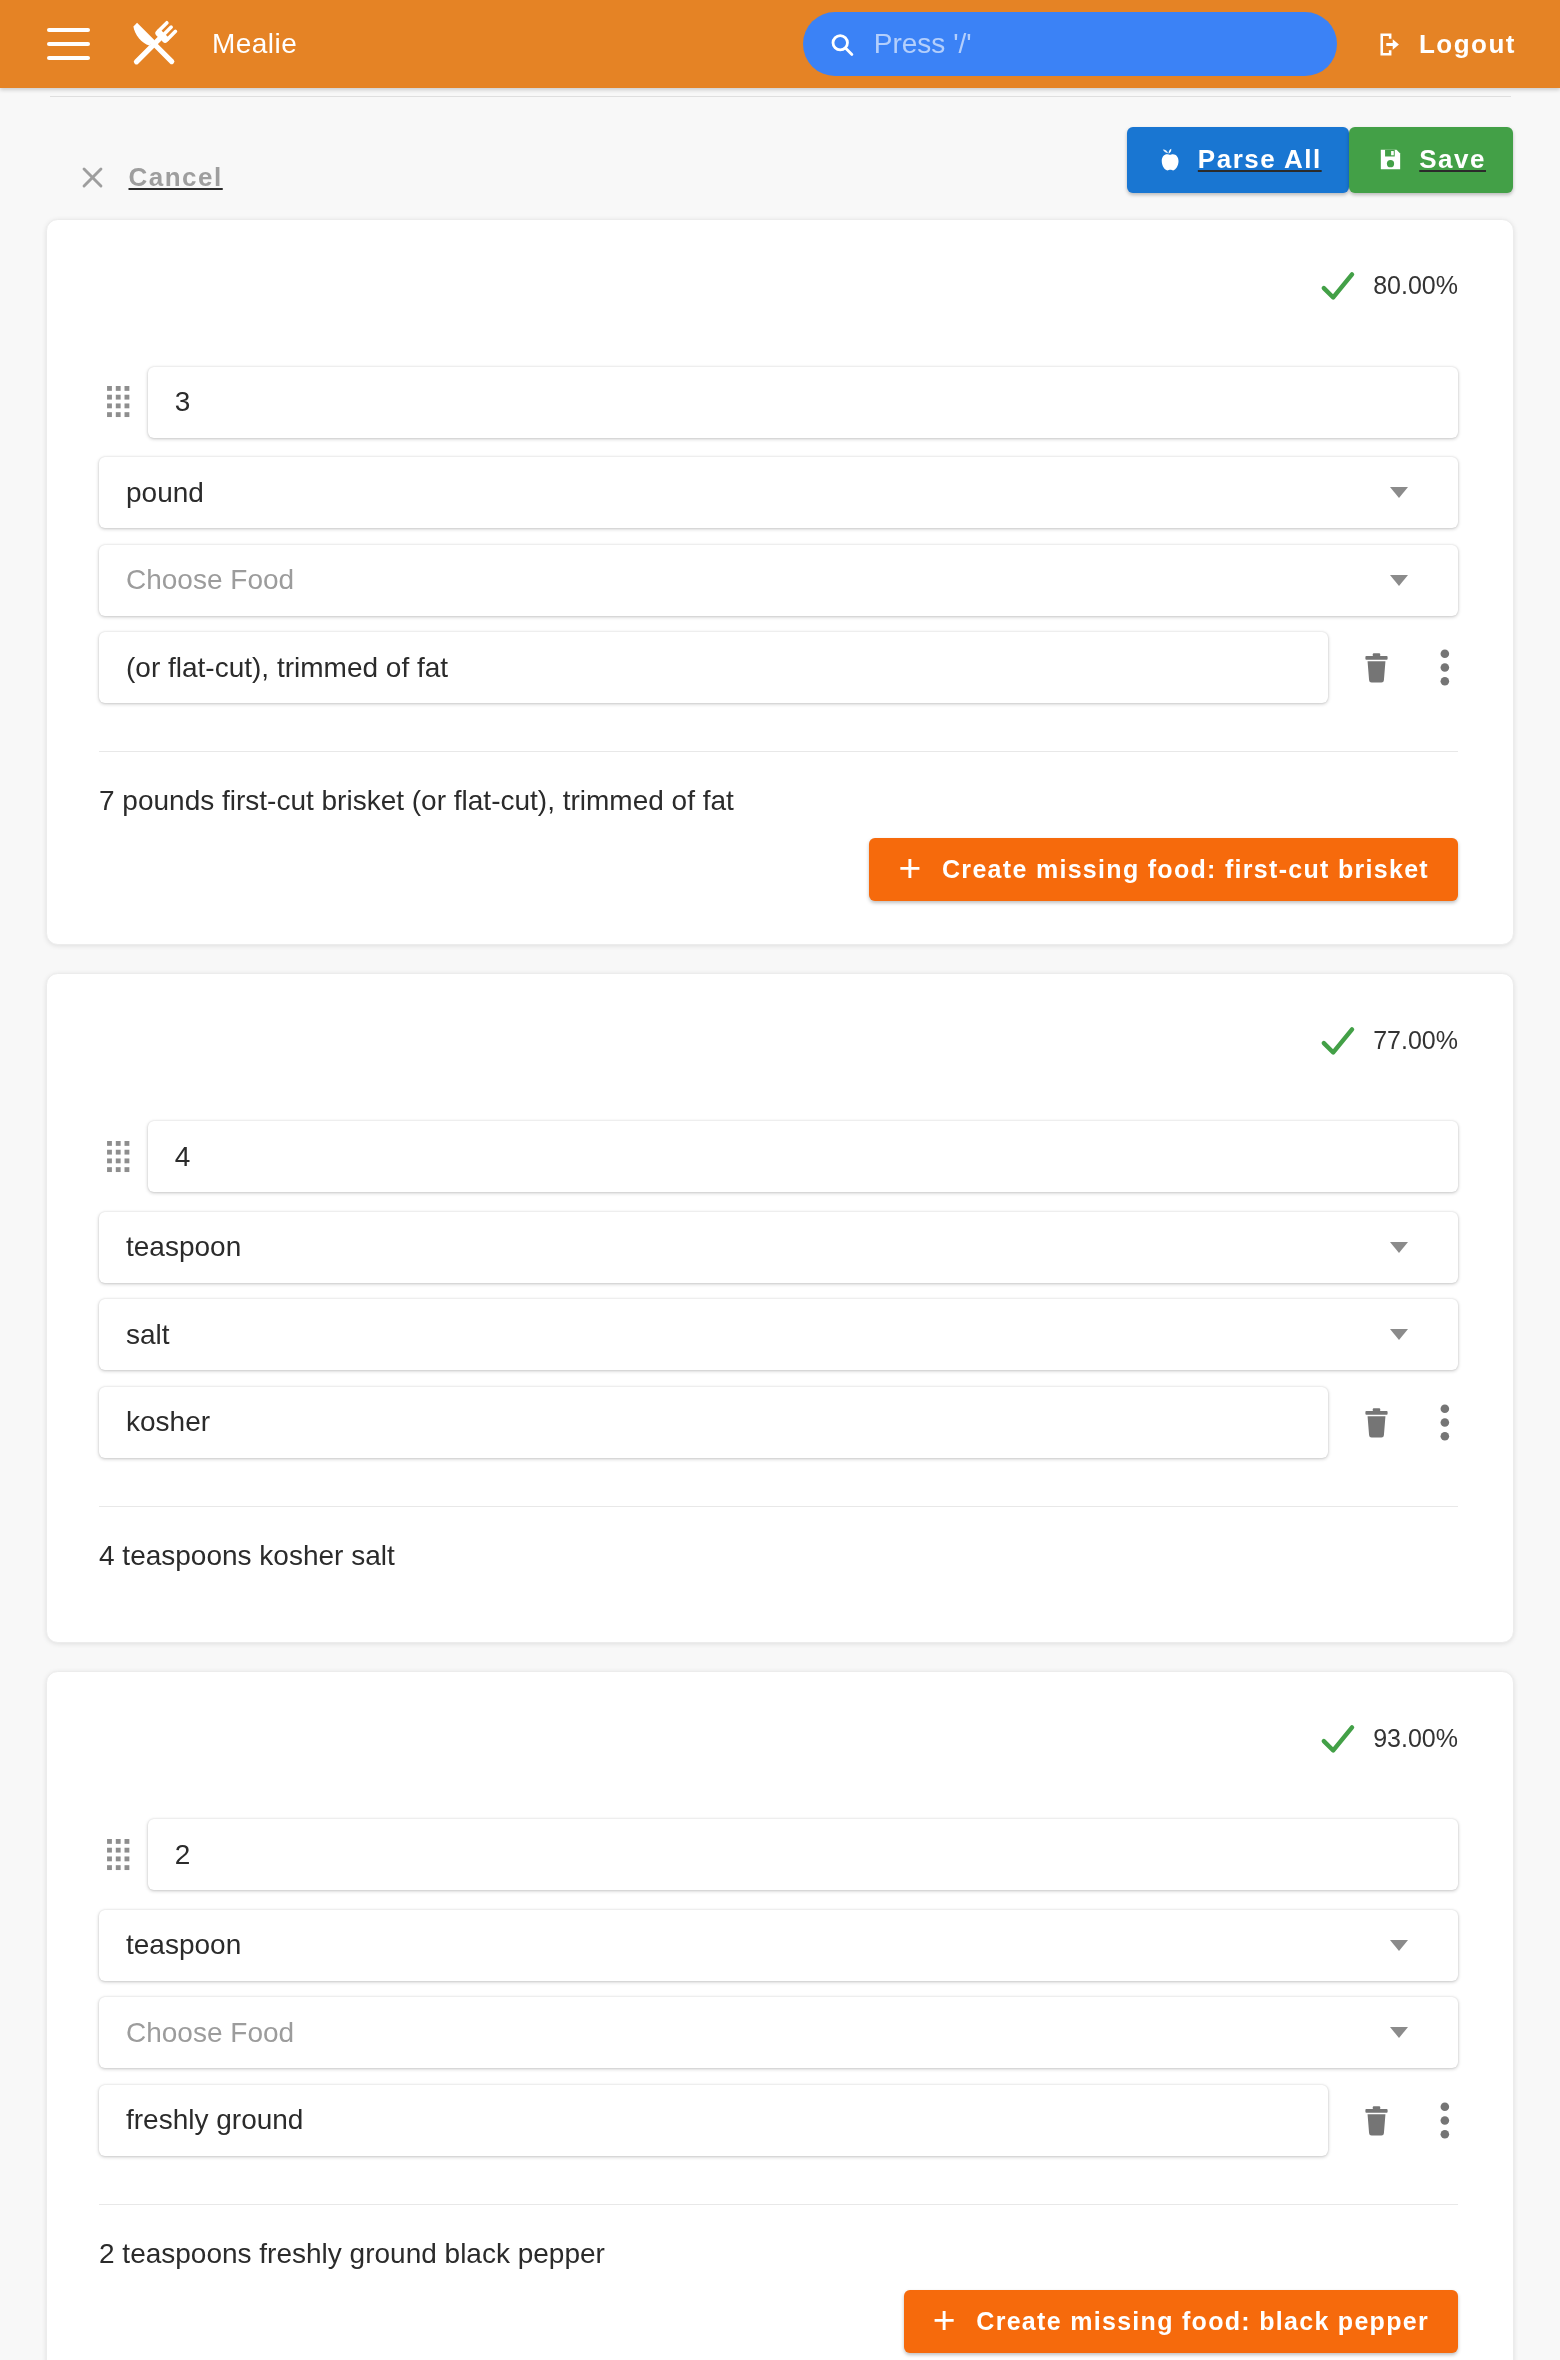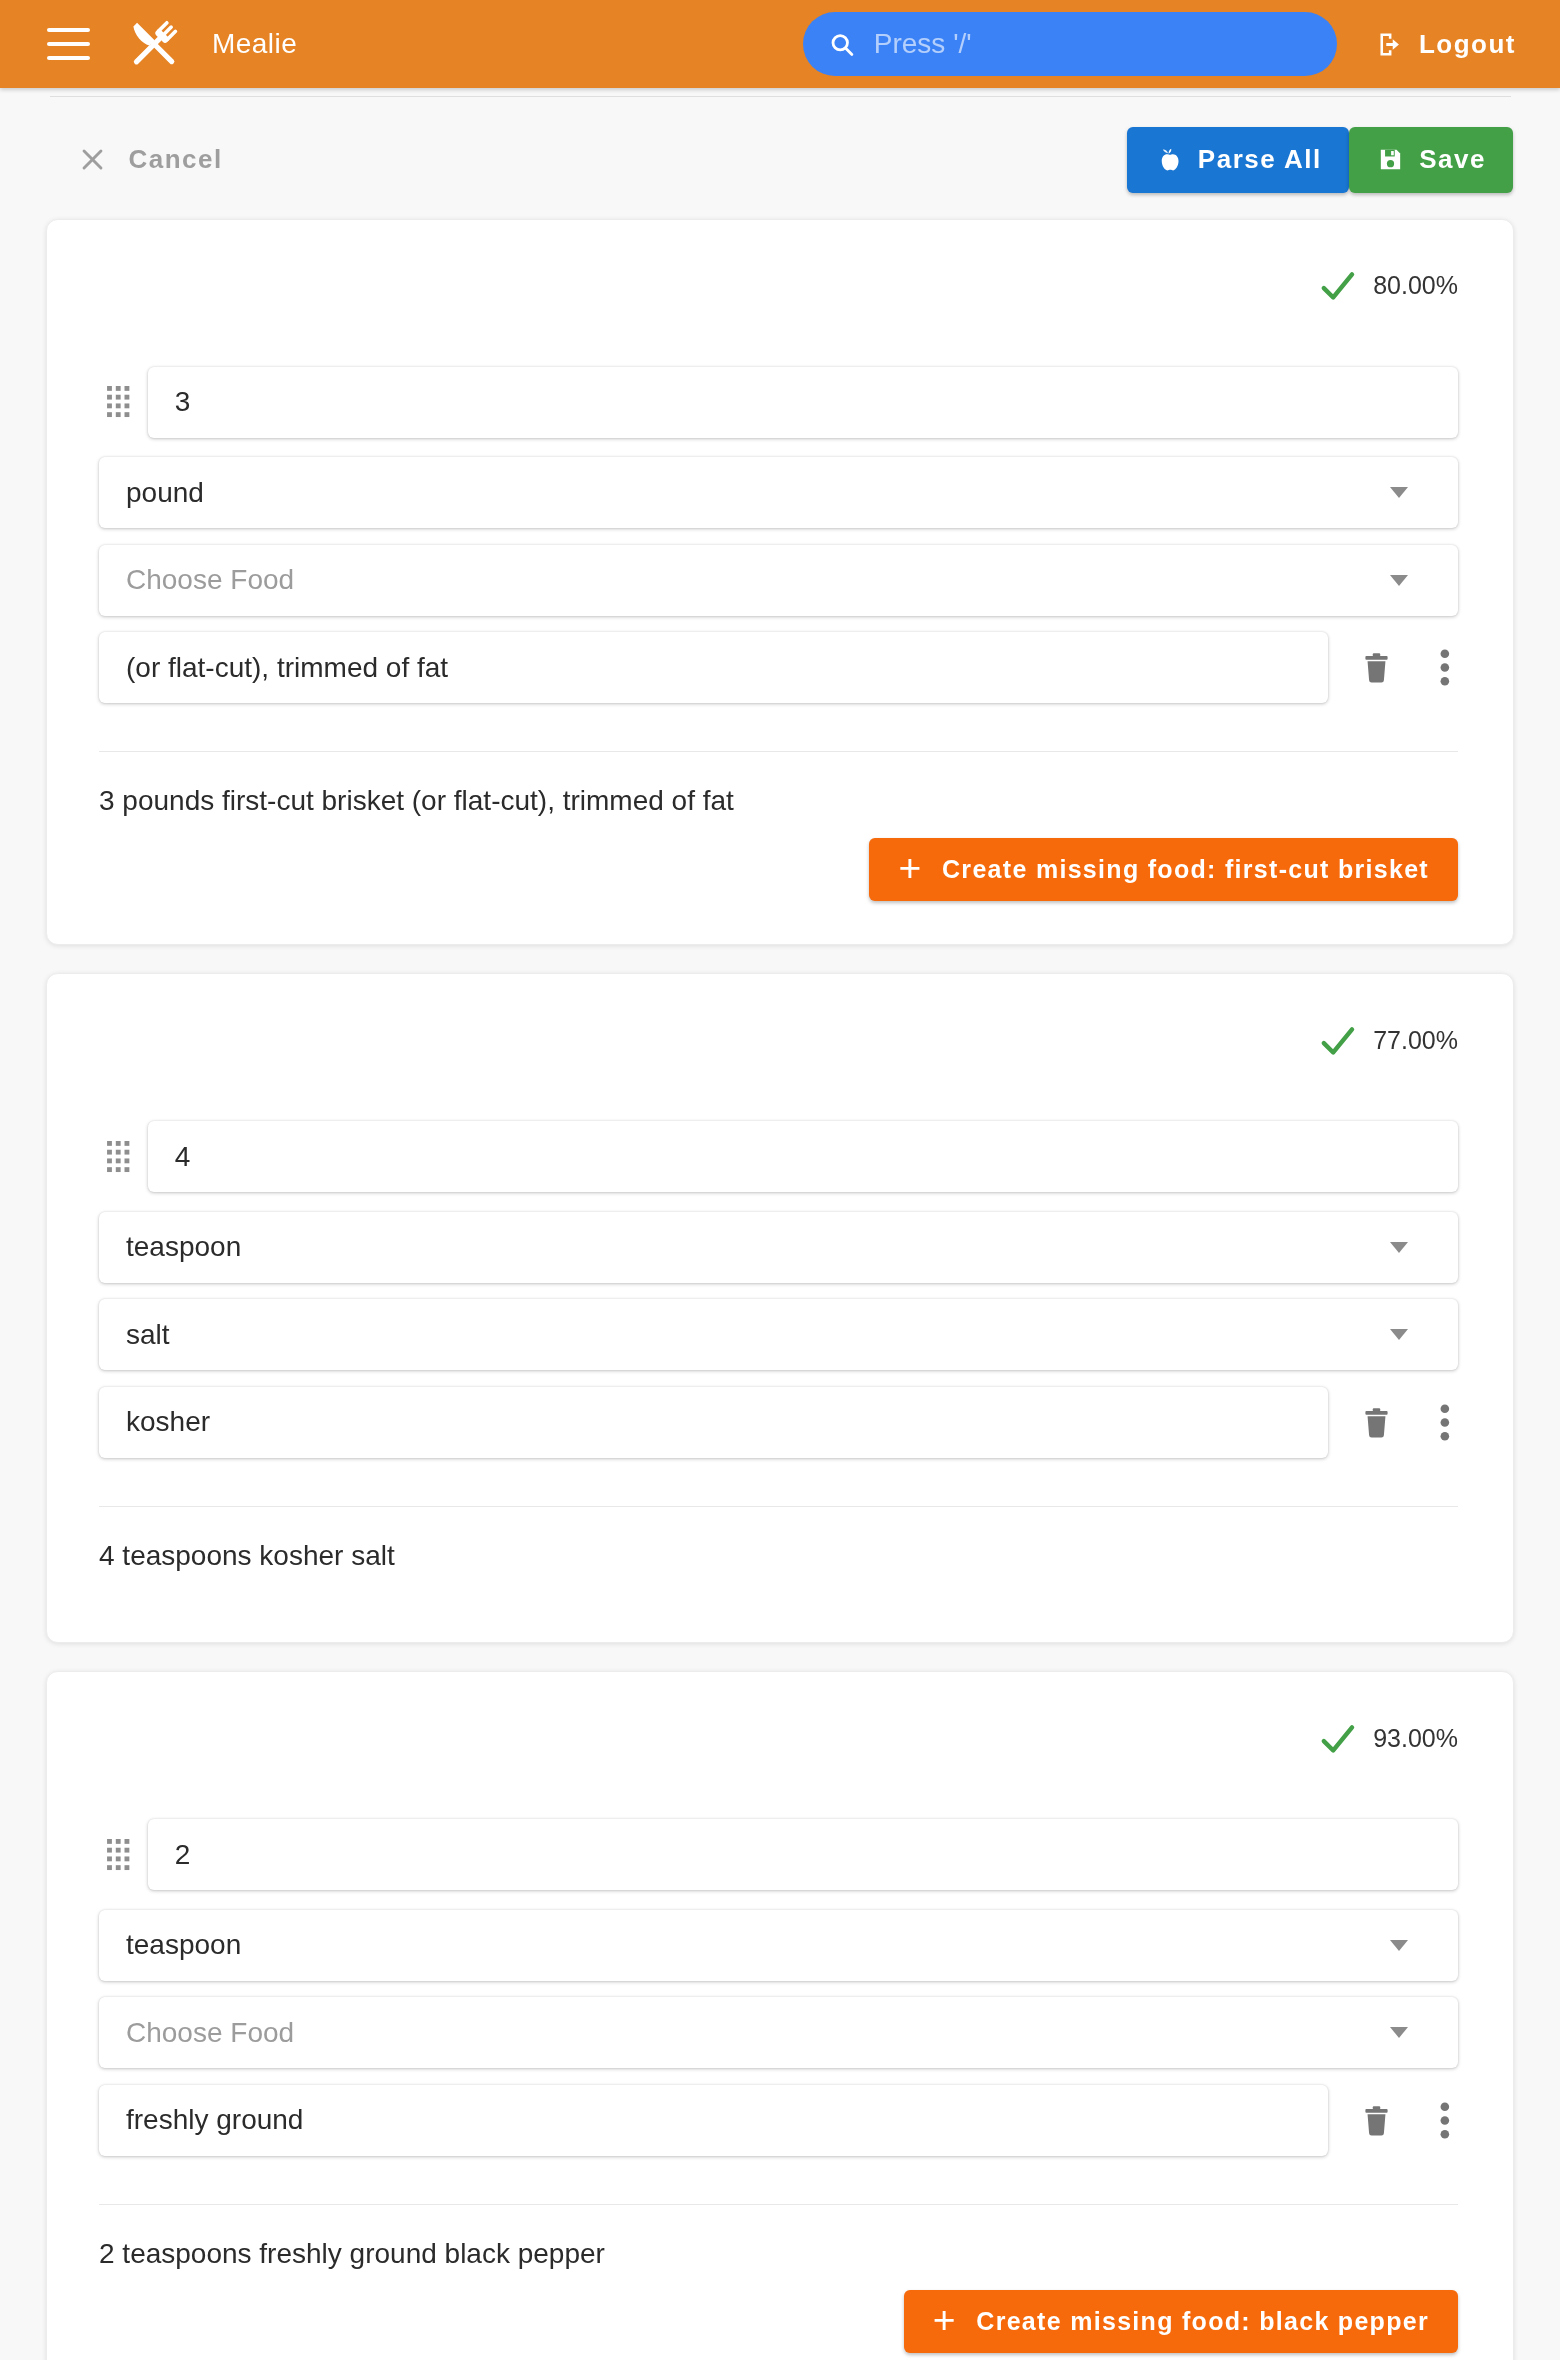--- a/index.html
+++ b/index.html
@@ -27,21 +27,21 @@
   .searchpill input{
     background:transparent;border:none;outline:none;color:#fff;font-size:28px;
     font-family:"Liberation Sans",sans-serif;margin-left:15.6px;width:100%;
   }
   .searchpill input::placeholder{color:rgba(255,255,255,0.62);}
   .logout{display:flex;align-items:center;gap:13.7px;background:none;border:none;cursor:pointer;padding:0;}
   .logout .lbl{color:#fff;font-size:26px;font-weight:700;letter-spacing:1.5px;}
   
   .top-divider{border:none;border-top:1px solid #DFDFDF;margin:7.8px 49px 0 50px;}
   
-  .toolbar{display:flex;align-items:center;margin:30px 47px 0 78px;height:66px;}
+  .toolbar{display:flex;align-items:flex-end;margin:30px 47px 0 78px;height:66px;text-decoration:underline;}
   .cancel{display:flex;align-items:center;gap:21.5px;background:none;border:none;cursor:pointer;padding:0;}
   .cancel .lbl{color:#9E9E9E;font-size:26px;font-weight:700;letter-spacing:1.5px;}
   .spacer{flex:1;}
   .btn{
     display:flex;align-items:center;gap:14.6px;height:66px;border:none;border-radius:5.9px;
     color:#fff;font-size:26px;font-weight:700;letter-spacing:1.5px;padding:0 27px;cursor:pointer;
     box-shadow:0 2px 3.9px rgba(0,0,0,0.25);font-family:"Liberation Sans",sans-serif;
   }
   .btn-parse{background:#1976D2;}
   .btn-save{background:#43A047;margin-left:0;}
@@ -214,21 +214,21 @@
         <svg width="13.7" height="43" viewBox="0 0 14 44" fill="#757575">
           <circle cx="7" cy="8" r="4.4"></circle>
             <circle cx="7" cy="22" r="4.4"></circle>
             <circle cx="7" cy="36" r="4.4"></circle>
         </svg>
       </button>
     </div>
 
     <hr>
 
-    <div class="orig-row">3 pounds first-cut brisket (or flat-cut), trimmed of fat</div>
+    <div class="orig-row">7 pounds first-cut brisket (or flat-cut), trimmed of fat</div>
 
     <div class="create-row">
       <button class="btn-create">
         <span class="plus">+</span>
         <span>Create missing food: first-cut brisket</span>
       </button>
     </div>
   </section>
 
   <section class="card">

